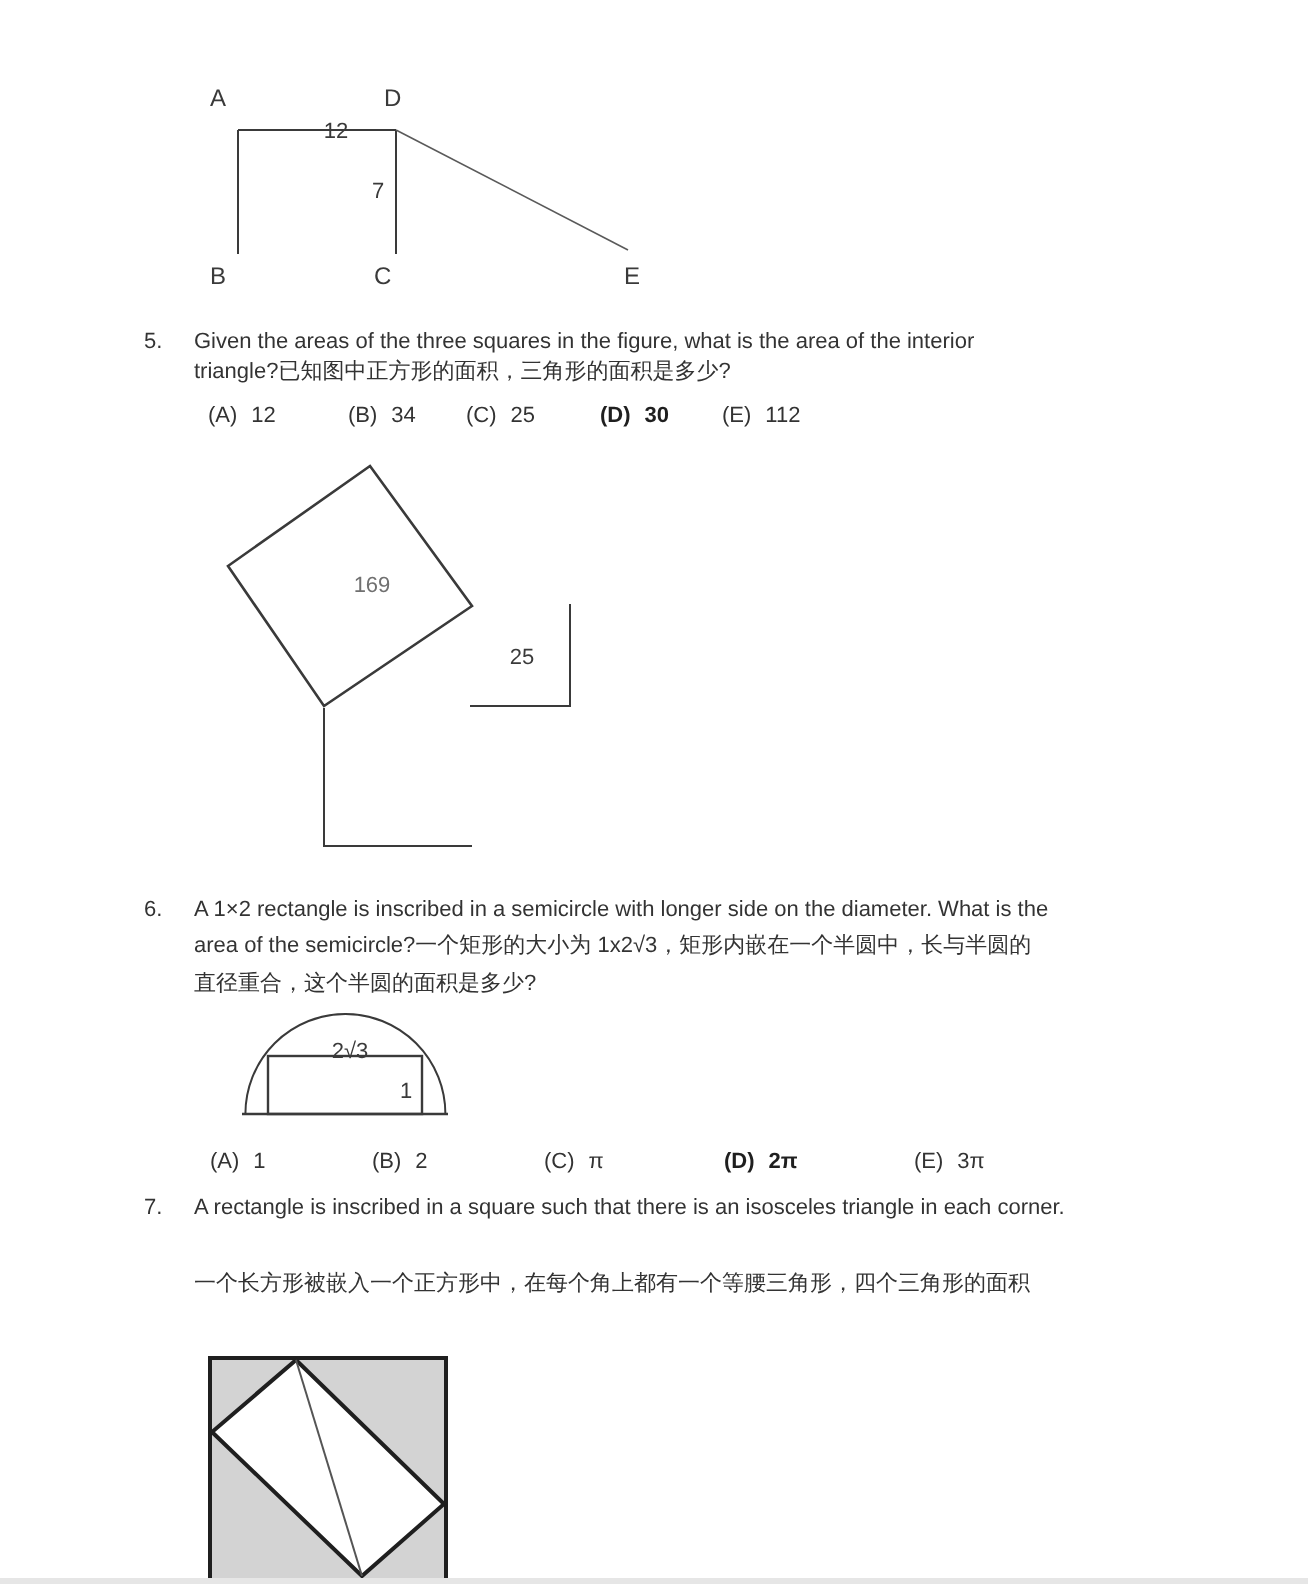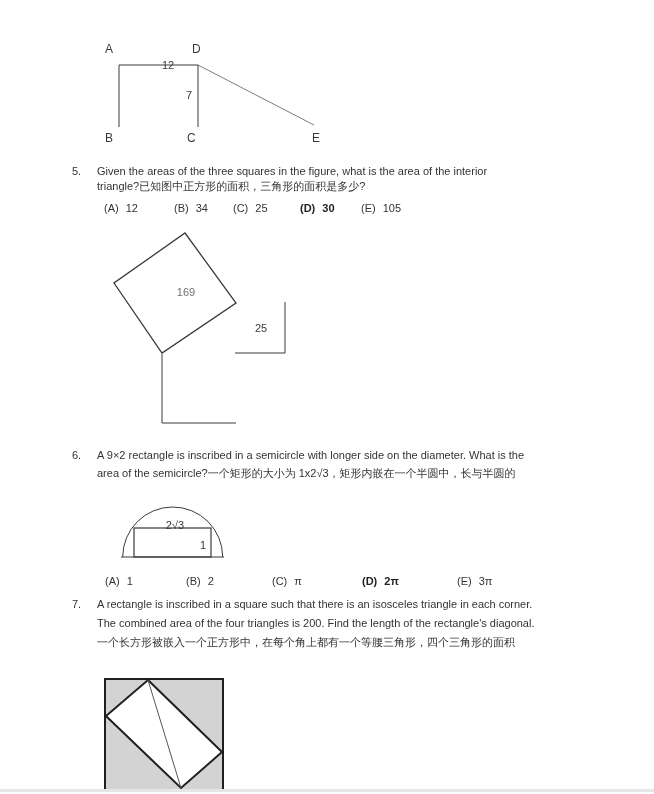--- a/index.html
+++ b/index.html
@@ -66,35 +66,36 @@
     <span class="opt" style="left:174px;">
       <span class="lbl">(B)</span><span>34</span>
     </span>
     <span class="opt" style="left:233px;">
       <span class="lbl">(C)</span><span>25</span>
     </span>
     <span class="opt bold" style="left:300px;">
       <span class="lbl">(D)</span><span>30</span>
     </span>
     <span class="opt" style="left:361px;">
-      <span class="lbl">(E)</span><span>105</span>
+      <span class="lbl">(E)</span><span>112</span>
     </span>
   </div>
 
   <svg style="left:100px;top:220px;" width="200" height="210" viewBox="0 0 200 210">
     <polygon points="85,13 136,83 62,133 14,63" fill="none" stroke="#3a3a3a" stroke-width="1.3"></polygon>
     <text class="gray" x="86" y="76" text-anchor="middle">169</text>
     <polyline points="185,82 185,133 135,133" fill="none" stroke="#3a3a3a" stroke-width="1"></polyline>
     <text x="161" y="112" text-anchor="middle">25</text>
     <polyline points="62,134 62,203 136,203" fill="none" stroke="#3a3a3a" stroke-width="1"></polyline>
   </svg>
 
   <div class="t qnum" style="left:72px;top:448px;">6.</div>
-  <div class="t" style="left:97px;top:448px;">A 9×2 rectangle is inscribed in a semicircle with longer side on the diameter. What is the</div>
+  <div class="t" style="left:97px;top:448px;">A 1×2 rectangle is inscribed in a semicircle with longer side on the diameter. What is the</div>
   <div class="t" style="left:97px;top:466px;">area of the semicircle?一个矩形的大小为 1x2√3，矩形内嵌在一个半圆中，长与半圆的</div>
+  <div class="t" style="left:97px;top:485px;">直径重合，这个半圆的面积是多少?</div>
 
   <svg style="left:110px;top:498px;" width="130" height="70" viewBox="0 0 130 70">
     <path d="M 12.7 59 A 50 50 0 0 1 112.7 59" fill="none" stroke="#3a3a3a" stroke-width="1"></path>
     <line x1="11" y1="59" x2="114" y2="59" stroke="#3a3a3a" stroke-width="1.2"></line>
     <rect x="24" y="30" width="77" height="29" fill="none" stroke="#3a3a3a" stroke-width="1.2"></rect>
     <text x="65" y="31" text-anchor="middle">2√3</text>
     <text x="93" y="51" text-anchor="middle">1</text>
   </svg>
 
   <div class="optrow" style="left:0;top:575px;width:523px;">
@@ -110,21 +111,20 @@
     <span class="opt bold" style="left:362px;">
       <span class="lbl">(D)</span><span>2π</span>
     </span>
     <span class="opt" style="left:437px;margin-left:20px;">
       <span class="lbl">(E)</span><span>3π</span>
     </span>
   </div>
 
   <div class="t qnum" style="left:72px;top:597px;">7.</div>
   <div class="t" style="left:97px;top:597px;">A rectangle is inscribed in a square such that there is an isosceles triangle in each corner.</div>
-  <div class="t" style="left:97px;top:616px;">The combined area of the four triangles is 200. Find the length of the rectangle's diagonal.</div>
   <div class="t" style="left:97px;top:635px;">一个长方形被嵌入一个正方形中，在每个角上都有一个等腰三角形，四个三角形的面积</div>
 
   <svg style="left:100px;top:674px;" width="132" height="120" viewBox="0 0 132 120">
     <rect x="5" y="5" width="118" height="111" fill="#d3d3d3" stroke="#1f1f1f" stroke-width="2"></rect>
     <polygon points="48,6 122,78 81,114 6,42" fill="#ffffff" stroke="#1f1f1f" stroke-width="2"></polygon>
     <line x1="48" y1="6" x2="81" y2="114" stroke="#555555" stroke-width="1"></line>
   </svg>
 
   <div class="footer-strip"></div>
 

